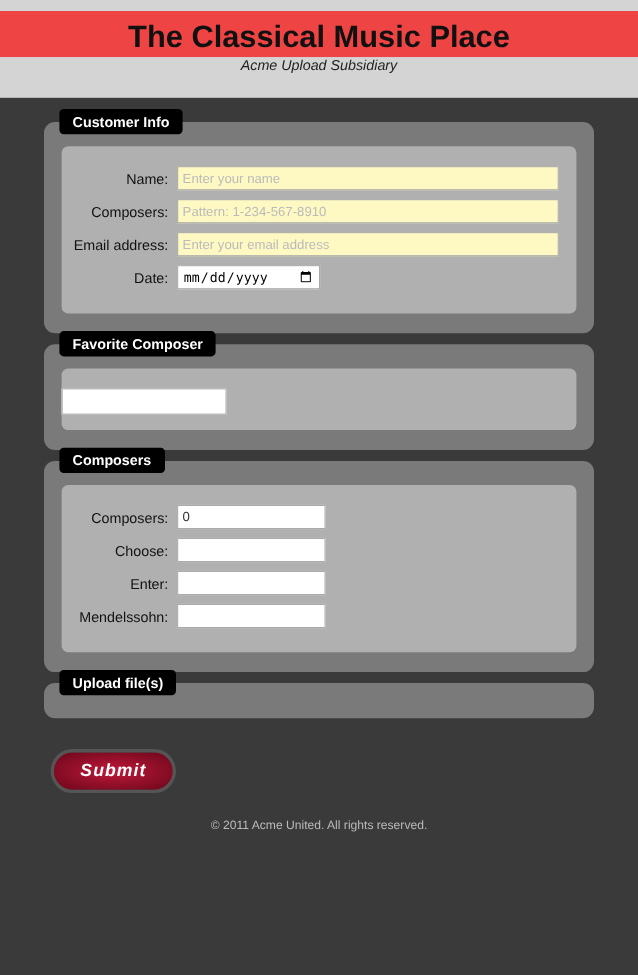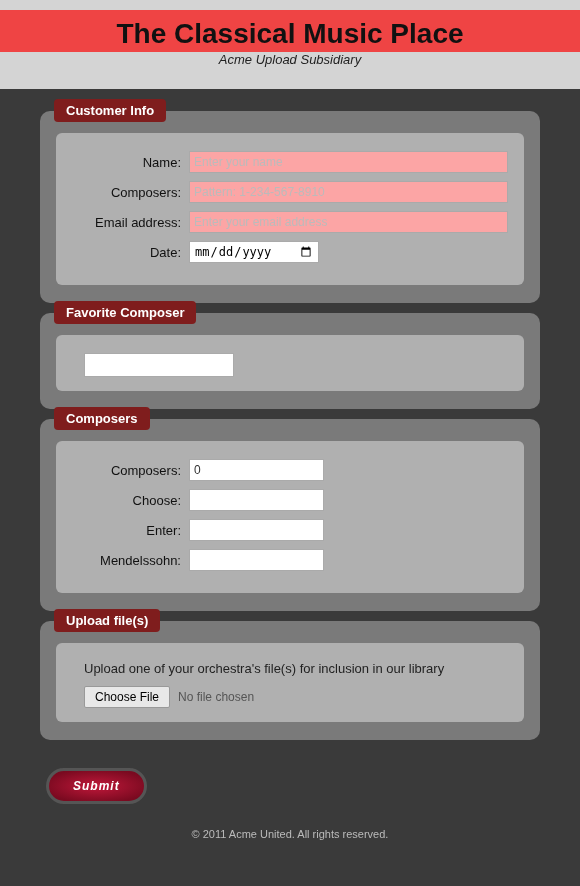--- a/index.html
+++ b/index.html
@@ -41,52 +41,52 @@
       margin: 10px 40px 10px 40px;
       background: #7a7a7a;
       border-radius: 10px;
       padding: 14px 16px 18px 16px;
       position: relative;
     }
     .section-label {
       position: absolute;
       top: -12px;
       left: 14px;
-      background: #7f1d1d;
+      background: #000000;
       color: #fff;
       font-weight: bold;
       font-size: 13px;
       padding: 4px 12px;
       border-radius: 4px;
     }
     .inner-box {
       background: #b0b0b0;
       border-radius: 6px;
-      padding: 18px 16px 14px 28px;
+      padding: 18px 16px 14px 0;
       margin-top: 8px;
     }
     .form-row {
       display: flex;
       align-items: center;
       margin-bottom: 8px;
     }
     .form-label {
       min-width: 105px;
       text-align: right;
       padding-right: 8px;
       font-size: 13px;
       color: #111;
       flex-shrink: 0;
     }
     .form-input {
       flex: 1;
       height: 22px;
       font-size: 12px;
       border: 1px solid #aaa;
-      background: #fca5a5;
+      background: #fef9c3;
       padding: 2px 4px;
       color: #555;
     }
     .form-input::placeholder {
       color: #bbb;
     }
     .date-input {
       width: 130px;
       height: 22px;
       font-size: 12px;
@@ -132,21 +132,21 @@
     .no-file-text {
       font-size: 12px;
       color: #555;
     }
     .submit-area {
       padding: 18px 0 10px 46px;
     }
     .submit-btn {
       background: radial-gradient(ellipse at center, #c0183a 0%, #7a0a20 80%);
       color: #fff;
-      font-size: 12px;
+      font-size: 16px;
       font-weight: bold;
       font-style: italic;
       border: 3px solid #555;
       border-radius: 22px;
       padding: 8px 24px;
       cursor: pointer;
       letter-spacing: 1px;
     }
     .footer {
       text-align: center;
@@ -218,27 +218,20 @@
       </div>
       <div class="form-row">
         <span class="form-label">Mendelssohn:</span>
         <input class="spinner-input" type="number" value="" style="">
       </div>
     </div>
   </div>
 
   <div class="section-container">
     <div class="section-label">Upload file(s)</div>
-    <div class="inner-box">
-      <div class="upload-desc">Upload one of your orchestra's file(s) for inclusion in our library</div>
-      <div class="file-upload-row">
-        <button class="choose-file-btn">Choose File</button>
-        <span class="no-file-text">No file chosen</span>
-      </div>
-    </div>
   </div>
 
   <div class="submit-area">
     <button class="submit-btn">Submit</button>
   </div>
 
   <div class="footer">
     <span>© 2011 Acme United. All rights reserved.</span>
   </div>
 

